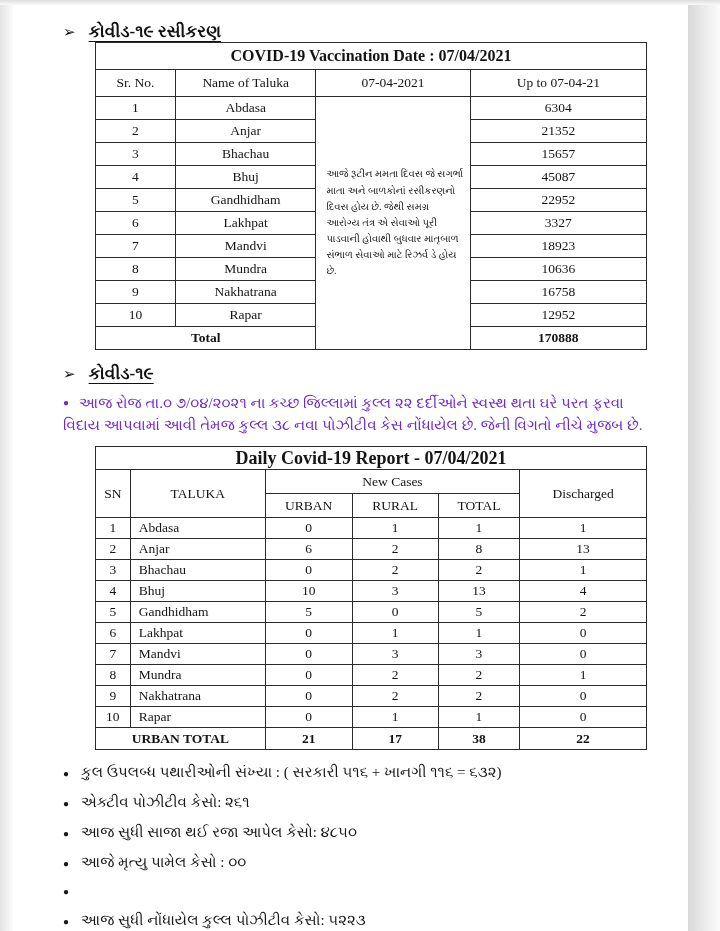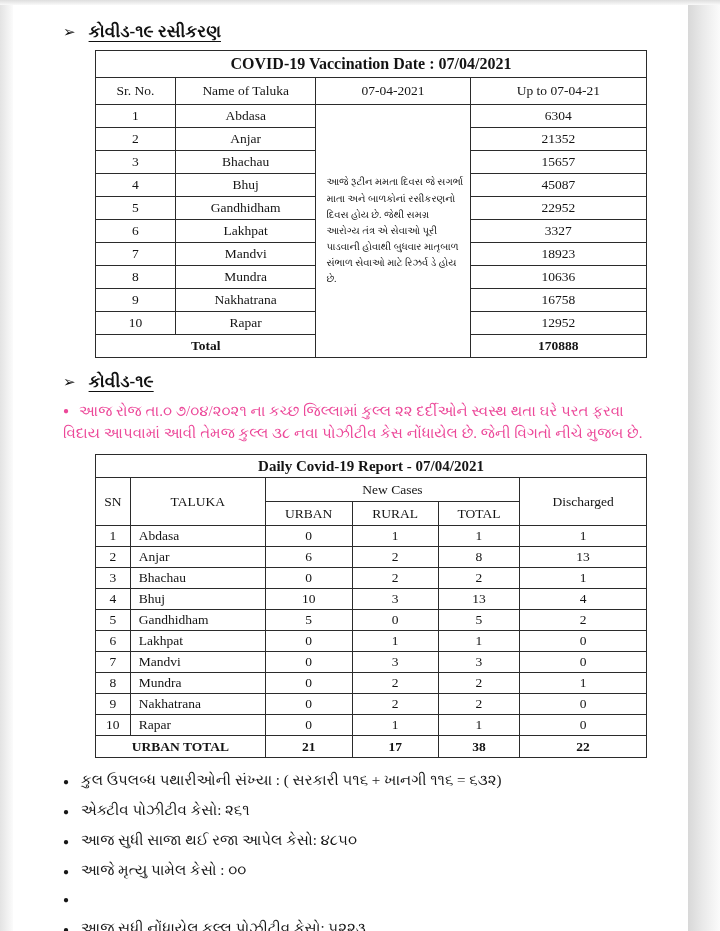--- a/index.html
+++ b/index.html
@@ -29,29 +29,29 @@
     table-layout:fixed;font-size:13.5px;color:#141414;}
   td{border:1px solid #2b2b2b;text-align:center;vertical-align:middle;
     padding:0 2px;overflow:hidden;}
   .ttl{font-size:16px;font-weight:bold;height:29px;}
   .vax thead td{height:26px;}
   .vax tbody td{height:22px;}
   .vax td.note-cell{text-align:left;vertical-align:middle;
     padding:4px 6px 4px 10px;line-height:1.62;font-size:10px;}
   .vax .total-row td{height:22px;font-weight:bold;}
 
-  .daily .ttl{font-size:15px;height:22px;}
+  .daily .ttl{font-size:18px;height:22px;}
   .daily thead td{height:22px;}
   .daily td.rs{height:47px;text-align:center;}
   .daily tbody td{height:20px;}
   .daily td.name{text-align:left;padding-left:8px;}
   .daily .gt td{height:21px;font-weight:bold;}
 
   .intro{margin:8px 0 10px 63px;width:594px;font-size:15px;
-    line-height:22px;color:#ec4899;}
+    line-height:22px;color:#6d28d9;}
   .dot{display:inline-block;font-size:10px;vertical-align:2px;
     margin-right:10px;}
   .bullets{list-style:none;margin:13px 0 0 63px;padding:0;}
   .bullets li{font-size:15px;line-height:18px;margin-bottom:10px;
     display:flex;align-items:baseline;}
   .bullets .dot{margin-right:12px;}
 </style>
 </head>
 <body>
 
@@ -59,21 +59,21 @@
 <div class="edge-right"></div>
 <div class="edge-top"></div>
 
 <div class="content">
 
   <div class="sec-heading h1">
     <span class="arrow">➢</span>
     <span class="htext">કોવીડ-૧૯ રસીકરણ</span>
   </div>
 
-  <table class="vax" style="margin-top:8px;">
+  <table class="vax" style="">
     <colgroup>
         <col style="width:14.5%">
         <col style="width:25.5%">
         <col style="width:28%">
         <col style="width:32%">
       </colgroup>
     <thead>
       <tr>
         <td colspan="4" class="ttl">COVID-19 Vaccination Date : 07/04/2021</td>
       </tr>

